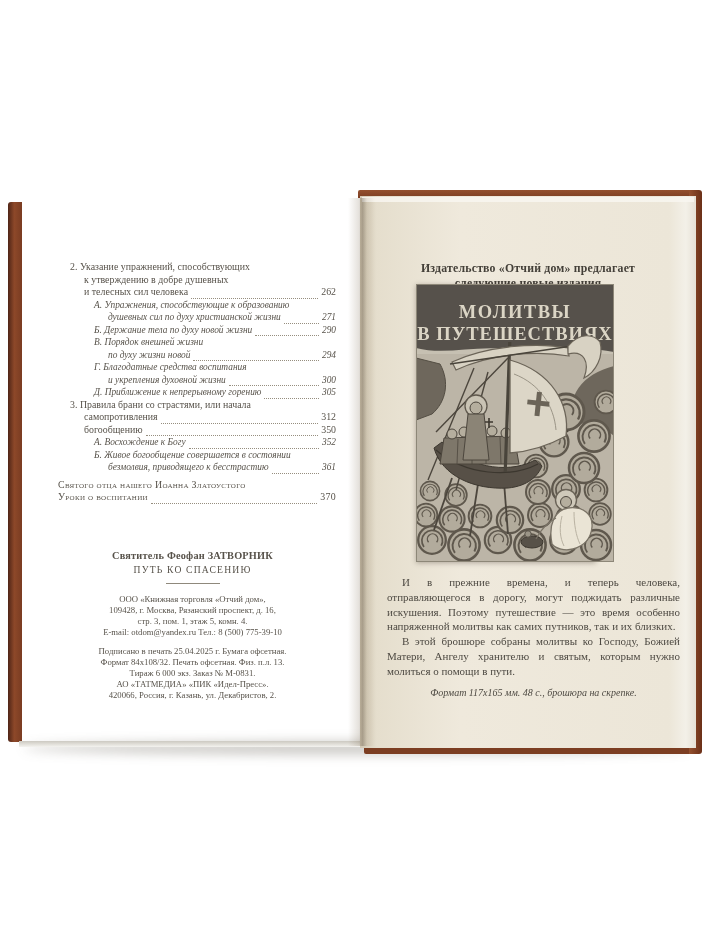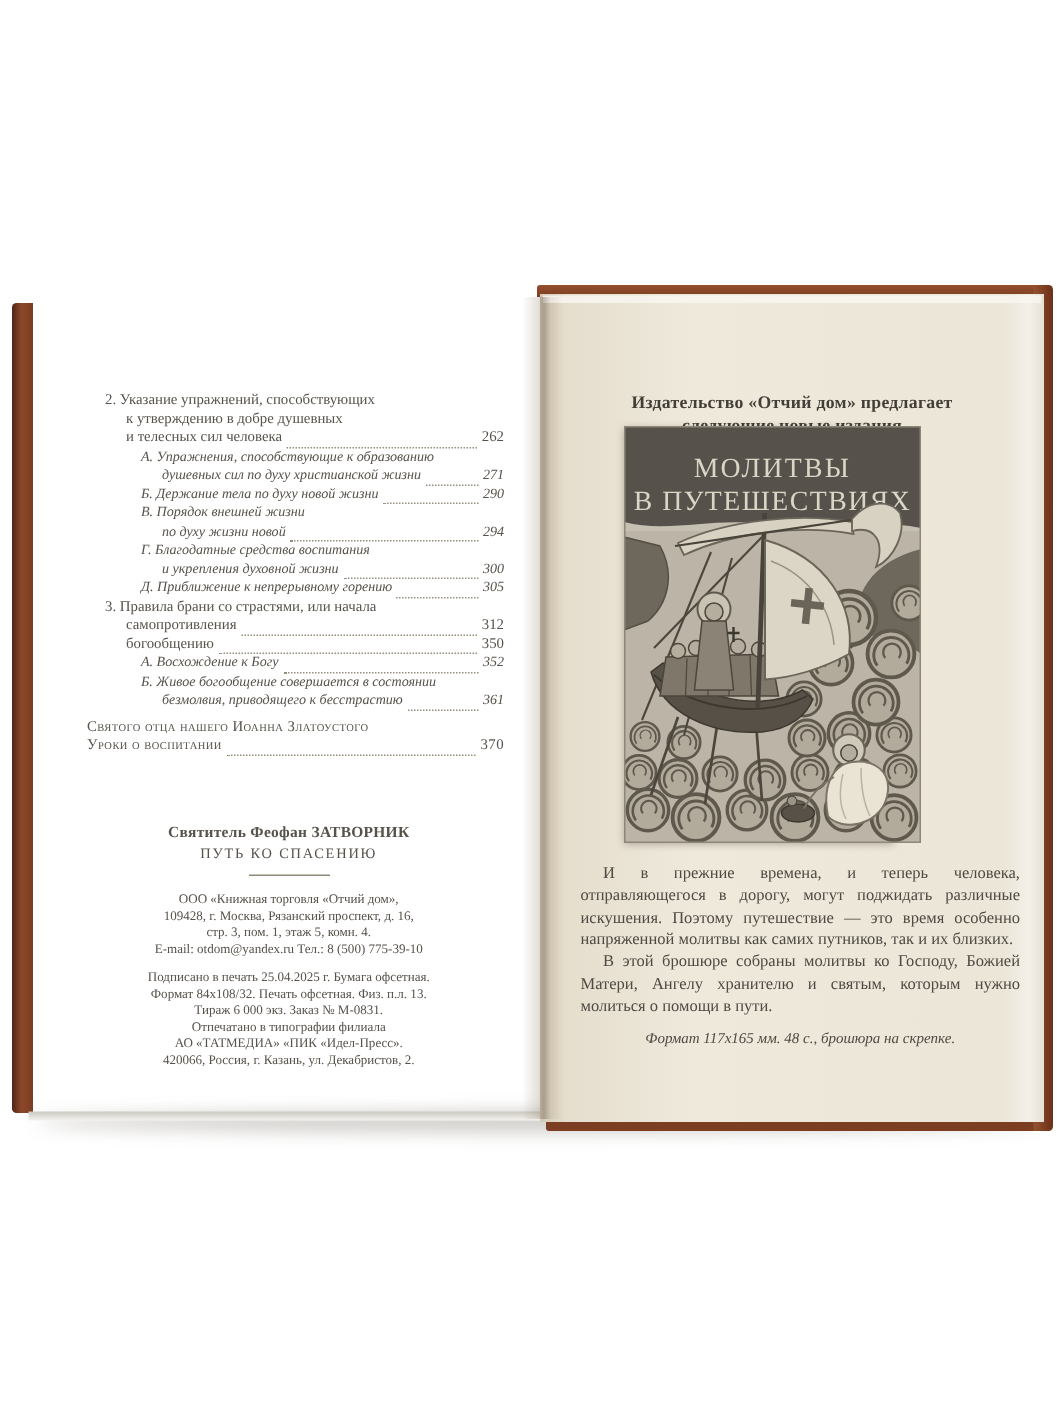--- a/index.html
+++ b/index.html
@@ -29,21 +29,21 @@
   .hdr{font-variant:small-caps;letter-spacing:.3px;}
   .mt{margin-top:5px;}
   .colophon{position:absolute;left:0;width:100%;top:347px;text-align:center;color:#57524a;}
   .author{font-weight:bold;font-size:10.3px;letter-spacing:.2px;}
   .booktitle{font-size:9.6px;letter-spacing:1.2px;margin-top:3px;}
   .rule{width:54px;height:1px;background:#8f897c;margin:8px auto 10px;}
   .cline{font-size:8.7px;line-height:11px;}
   .cgroup2{margin-top:8px;}
   
   .pub-header{position:absolute;left:0;width:100%;top:41px;text-align:center;font-weight:bold;font-size:11.8px;line-height:14.5px;color:#433f38;letter-spacing:.2px;margin-top:24px;}
-  .advcover{position:absolute;left:56px;top:88px;width:180px;height:278px;box-shadow:0 1px 5px rgba(60,50,40,.35);}
+  .advcover{position:absolute;left:56px;top:88px;width:180px;height:278px;box-shadow:0 1px 5px rgba(60,50,40,.35);font-weight:bold;}
   .advcover svg{display:block;}
   .blurb{position:absolute;left:27px;top:379px;width:293px;font-size:11px;line-height:14.8px;text-align:justify;color:#4e4a43;}
   .blurb p{margin:0;text-indent:15px;}
   .fmt{margin-top:7px;font-style:italic;font-size:10px;text-align:center;color:#4e4a43;}
 </style>
 </head>
 <body>
 
 <div class="photo">
   <div class="book">
@@ -141,21 +141,20 @@
         <div class="author">Святитель Феофан ЗАТВОРНИК</div>
         <div class="booktitle">ПУТЬ КО СПАСЕНИЮ</div>
         <div class="rule"></div>
         <div class="cline">ООО «Книжная торговля «Отчий дом»,</div>
         <div class="cline">109428, г. Москва, Рязанский проспект, д. 16,</div>
         <div class="cline">стр. 3, пом. 1, этаж 5, комн. 4.</div>
         <div class="cline">E-mail: otdom@yandex.ru  Тел.: 8 (500) 775-39-10</div>
         <div class="cline cgroup2">Подписано в печать 25.04.2025 г. Бумага офсетная.</div>
         <div class="cline">Формат 84х108/32. Печать офсетная. Физ. п.л. 13.</div>
         <div class="cline">Тираж 6 000 экз. Заказ № М-0831.</div>
-        <div class="cline">Отпечатано в типографии филиала</div>
         <div class="cline">АО «ТАТМЕДИА» «ПИК «Идел-Пресс».</div>
         <div class="cline">420066, Россия, г. Казань, ул. Декабристов, 2.</div>
       </div>
     </div>
 
     <div class="page-right">
       <div class="pub-header">
         <div>Издательство «Отчий дом» предлагает</div>
         <div>следующие новые издания</div>
       </div>

